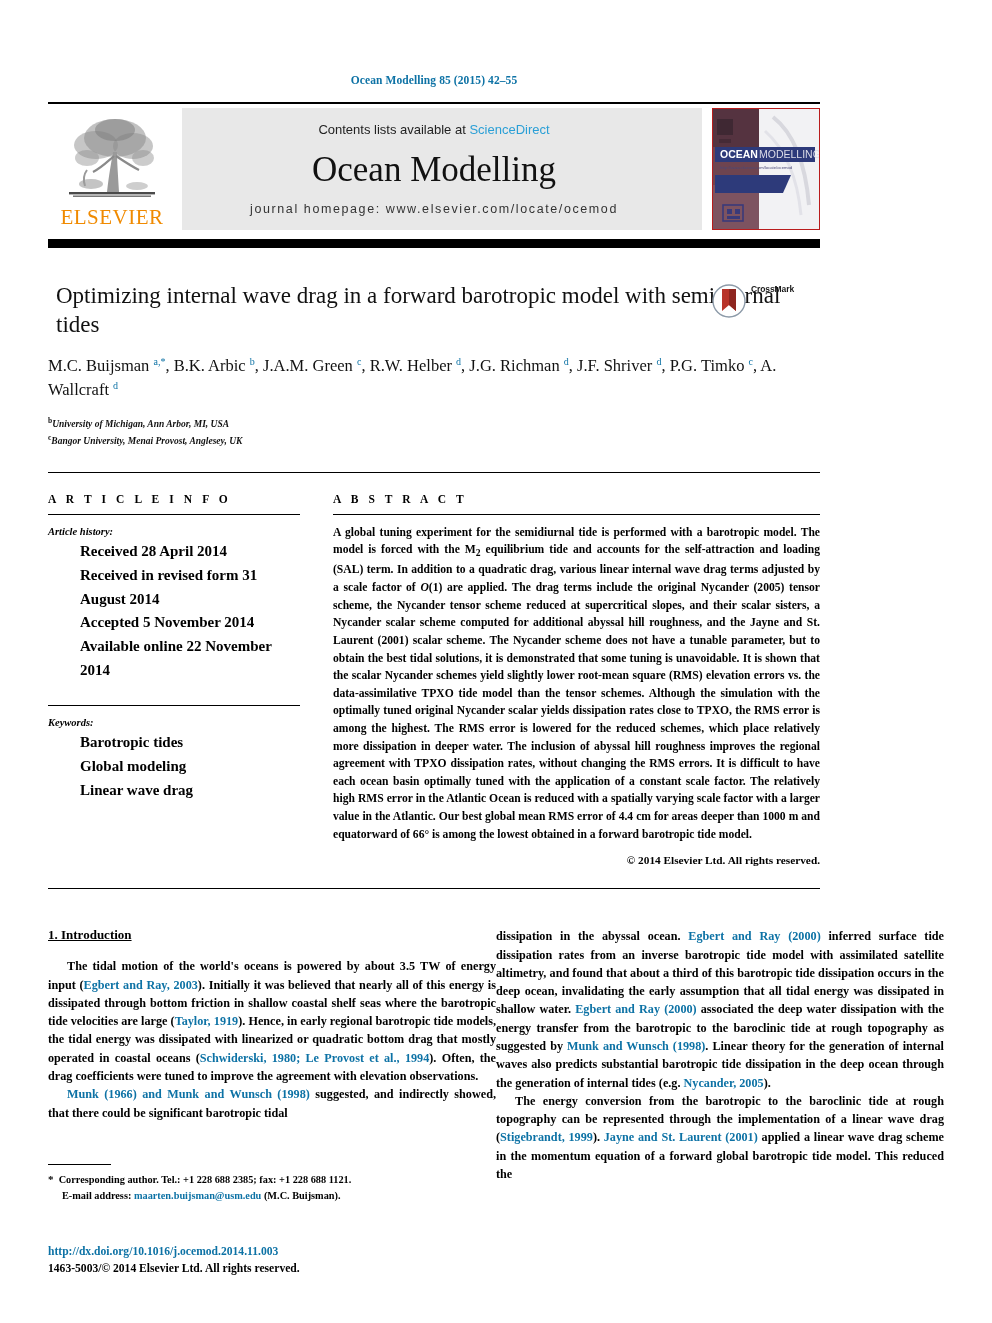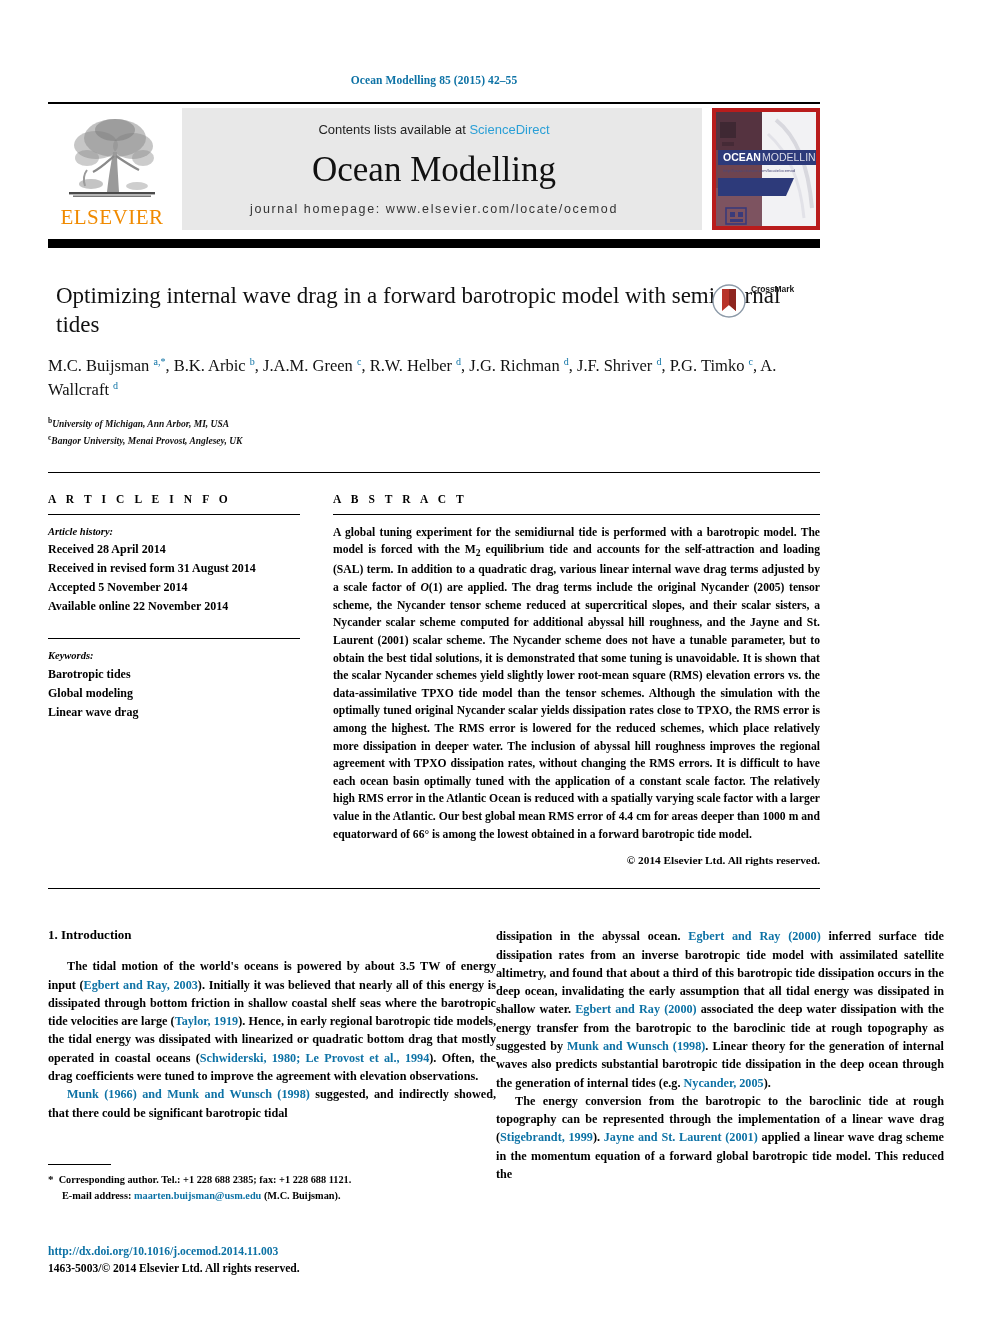--- a/index.html
+++ b/index.html
@@ -90,21 +90,21 @@
   .homepage-line {
     font-family: "Liberation Sans", sans-serif;
     font-size: 12.5px;
     letter-spacing: 1.6px;
     color: #333;
   }
   .cover-thumb {
     width: 108px;
     flex: 0 0 108px;
     margin-left: 10px;
-    border: 4px solid #b91c1c;
+    border: 1px solid #b91c1c;
     box-sizing: border-box;
     position: relative;
     overflow: hidden;
     background: #fff;
   }
   .thick-bar {
     height: 9px;
     background: #000;
     margin-top: 9px;
   }
@@ -194,23 +194,24 @@
     margin-top: 9px;
     margin-bottom: 9px;
   }
   .history-label, .keywords-label {
     font-size: 10.5px;
     font-style: italic;
     font-weight: bold;
     line-height: 1.58;
   }
   .history-list, .keywords-list {
-    font-size: 12px;
+    font-size: 15px;
     font-weight: bold;
     line-height: 1.58;
+    margin-left: 32px;
   }
   .keywords-block { margin-top: 22px; }
   .abstract-body {
     font-size: 11.6px;
     font-weight: bold;
     line-height: 1.52;
     text-align: justify;
     color: #000;
   }
   .abstract-body .cal { font-style: italic; font-family: "Liberation Serif", serif; }
@@ -235,20 +236,21 @@
     flex: 0 0 448px;
     position: relative;
   }
   .body-col.right { margin-left: 0px; }
   .col-gap { flex: 1 1 auto; }
   .section-title {
     font-size: 13px;
     font-weight: bold;
     margin: 0 0 14px 0;
     color: #000;
+    text-decoration: underline;
   }
   .body-p {
     font-size: 12.2px;
     font-weight: bold;
     line-height: 1.5;
     text-align: justify;
     margin: 0;
     color: #000;
     text-indent: 19px;
   }

